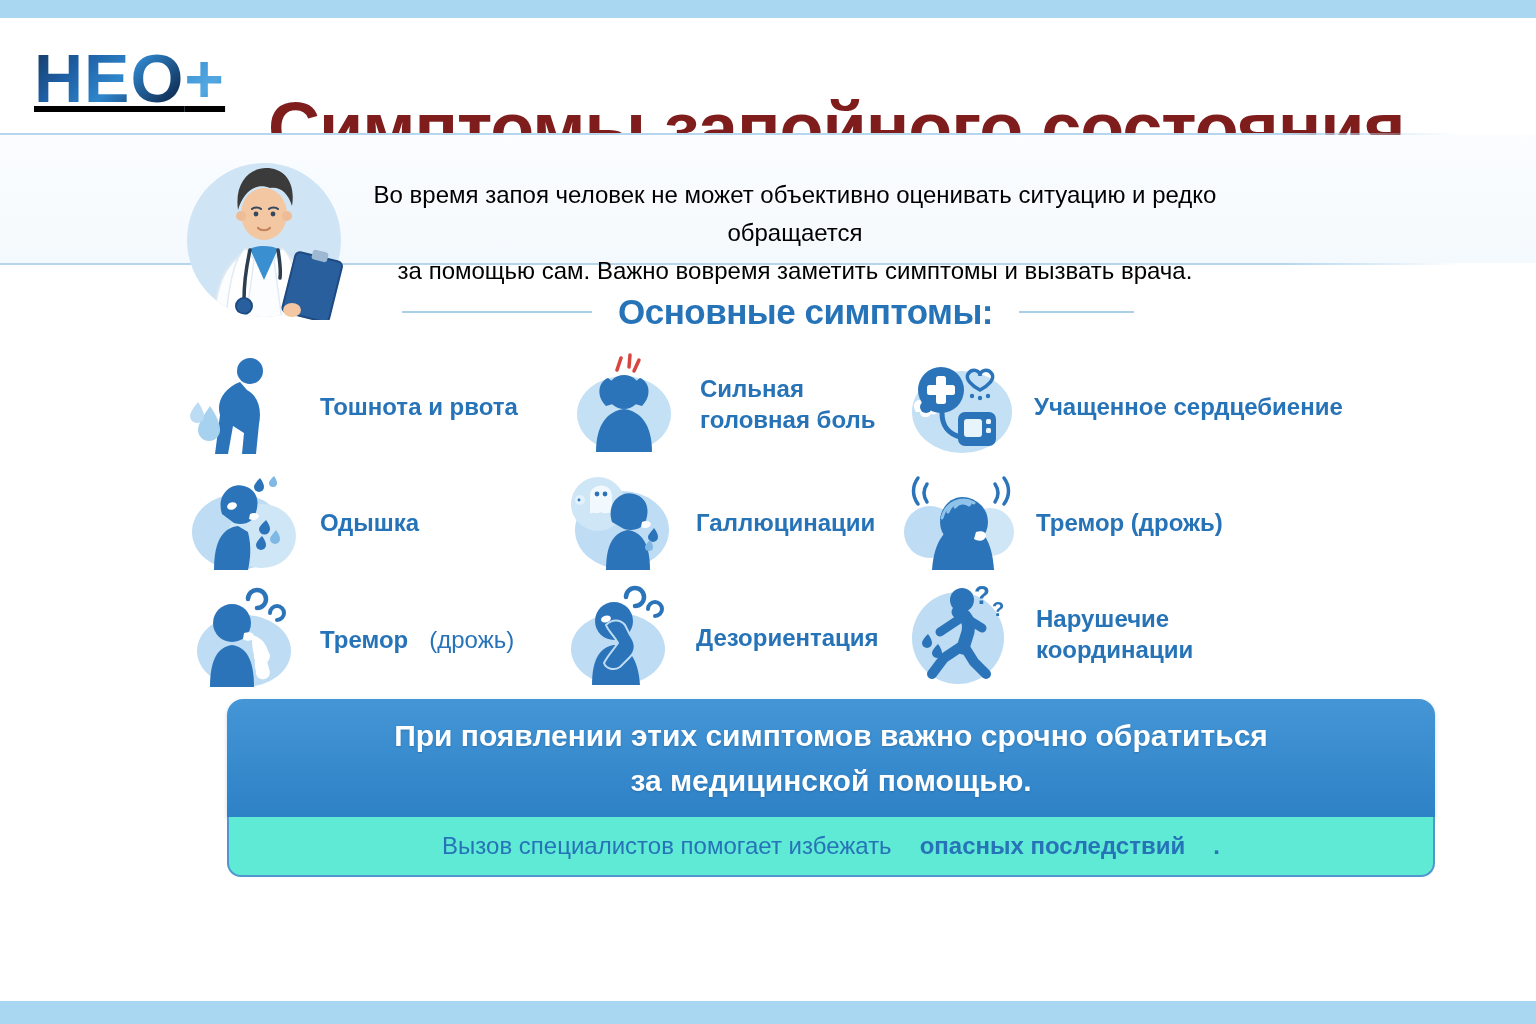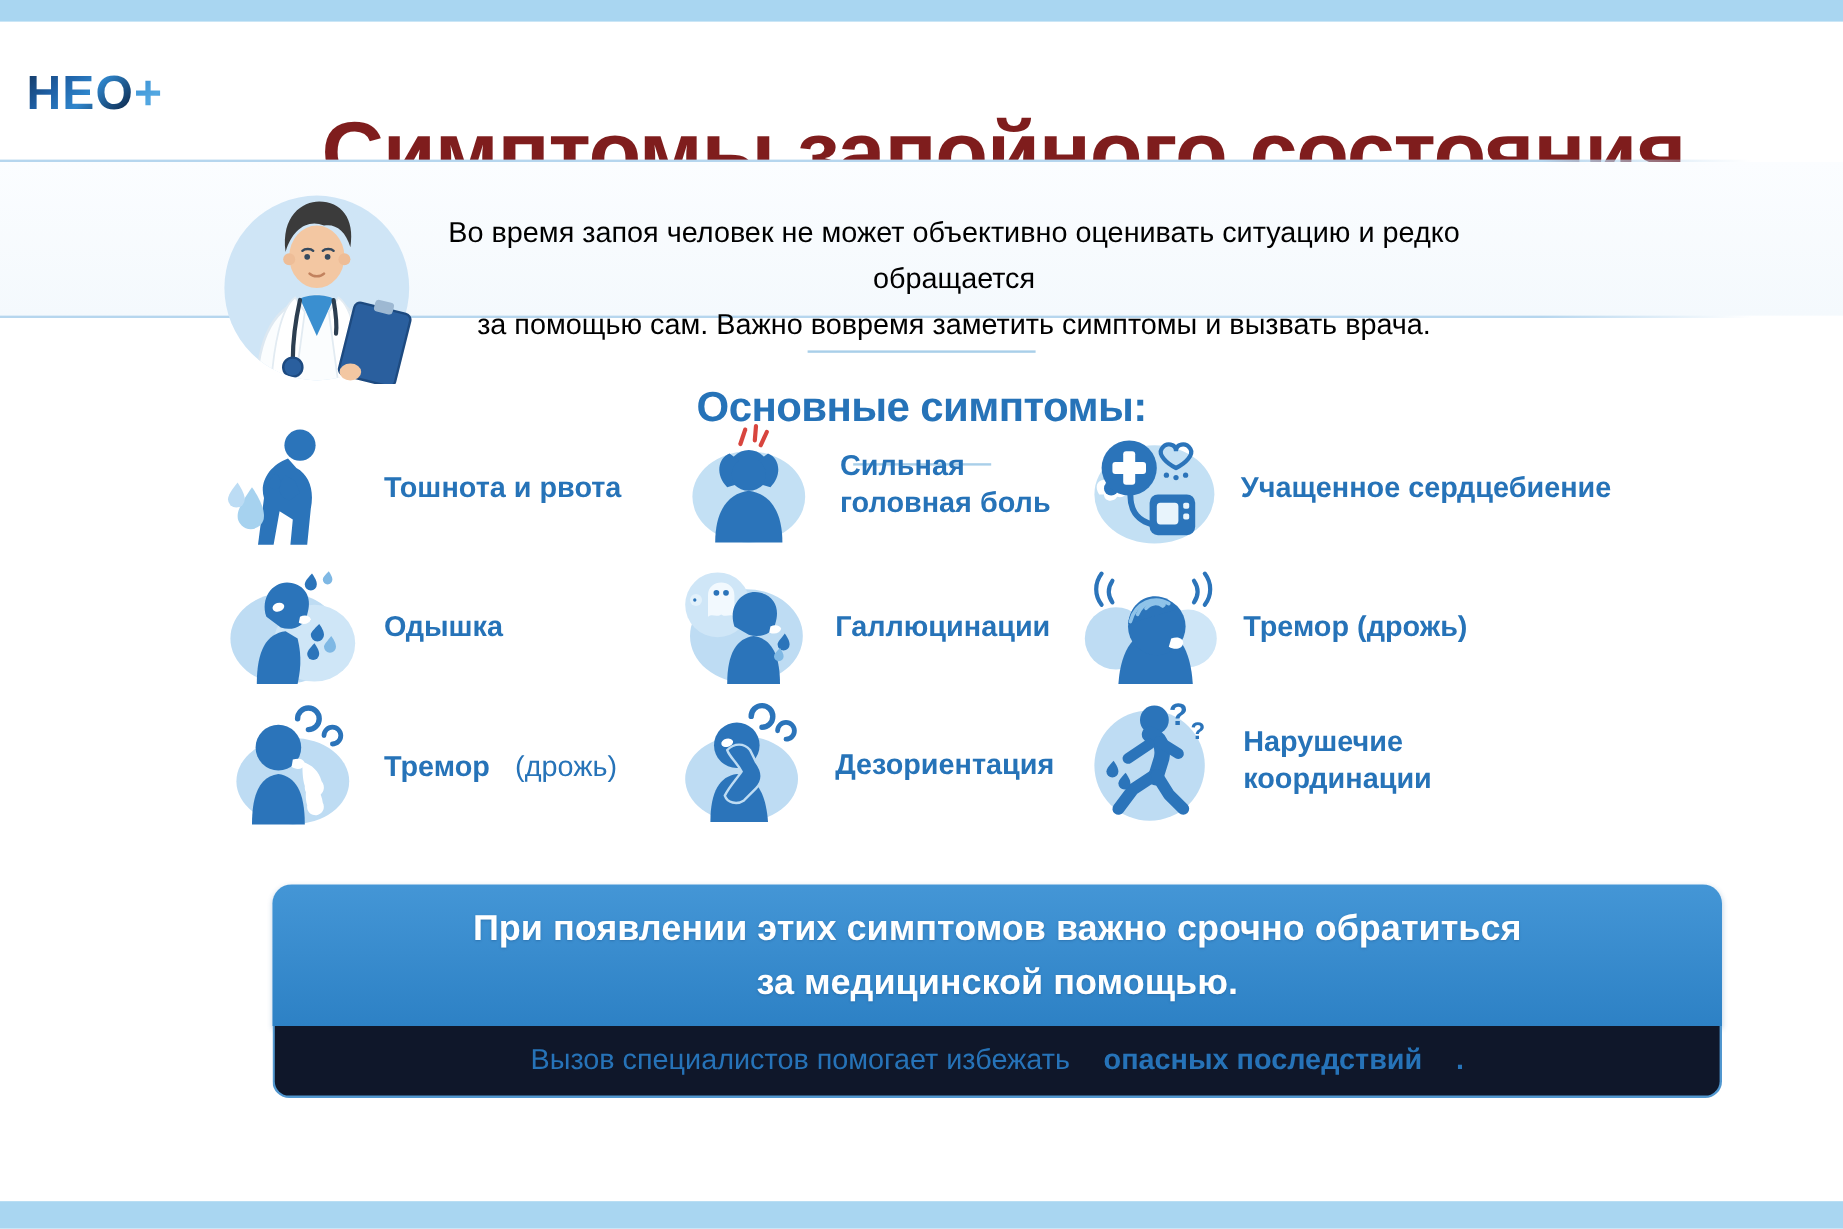--- a/index.html
+++ b/index.html
@@ -3,22 +3,22 @@
 <meta charset="utf-8">
 <style>
   html,body{margin:0;padding:0;width:1536px;height:1024px;overflow:hidden;
     font-family:"Liberation Sans",sans-serif;background:#ffffff;}
   .stage{position:relative;width:1536px;height:1024px;background:#ffffff;}
 
   .strip{position:absolute;left:0;width:1536px;background:#a9d6f1;}
   .strip.top{top:0;height:18px;}
   .strip.bottom{top:1001px;height:23px;}
 
-  .logo{position:absolute;left:22px;top:48px;font-size:40px;font-weight:800;
-    letter-spacing:1px;line-height:60px;}
+  .logo{position:absolute;left:34px;top:48px;font-size:68px;font-weight:800;
+    letter-spacing:1px;line-height:60px;text-decoration:underline;}
   .logo .word{background:linear-gradient(135deg,#14345c 0%,#1e5fa4 30%,#2f86cc 55%,#12365f 85%);
     -webkit-background-clip:text;background-clip:text;color:transparent;}
   .logo .plus{background:linear-gradient(135deg,#2f86cc,#53a8e2 60%,#2a79bd);
     -webkit-background-clip:text;background-clip:text;color:transparent;}
 
   .title{position:absolute;left:268px;top:50px;width:1240px;font-size:72px;font-weight:700;
     color:#7f1d1d;letter-spacing:-1px;line-height:60px;white-space:nowrap;}
 
   .hline{position:absolute;height:2px;left:0;width:1460px;
     background:linear-gradient(to right,#b6d6ee 0%,#b6d6ee 88%,rgba(182,214,238,0) 100%);}
@@ -26,42 +26,42 @@
   .hline.l2{top:263px;}
   .intro-band{position:absolute;left:0;top:135px;width:1536px;height:128px;
     background:linear-gradient(180deg,#fbfdff,#f4f9fd);}
 
   .doctor{position:absolute;left:180px;top:140px;width:172px;height:180px;}
 
   .intro{position:absolute;left:310px;top:152px;width:970px;text-align:center;
     font-size:24px;line-height:38px;font-weight:500;color:#000000;white-space:pre-line;}
 
   .section-head{position:absolute;left:0;top:292px;width:1536px;display:flex;
-    align-items:center;justify-content:center;gap:26px;flex-direction:column;}
+    align-items:center;justify-content:center;gap:26px;}
   .section-head .line{height:2px;background:#a9cfe9;}
   .section-head .line.left{width:190px;}
   .section-head .line.right{width:115px;}
   .section-head .txt{font-size:35px;font-weight:700;color:#2673b8;letter-spacing:-0.5px;}
 
   .sym{position:absolute;display:flex;align-items:center;gap:16px;height:112px;}
   .sym .icon{width:118px;height:104px;flex:0 0 auto;}
   .sym .label{font-size:24px;font-weight:700;color:#2673b8;white-space:pre-line;line-height:31px;}
   .sym .label .light{font-weight:500;margin-left:21px;}
   .s0{left:186px;top:350px;} .s1{left:566px;top:348px;} .s2{left:902px;top:350px;gap:14px;}
   .s3{left:186px;top:466px;} .s4{left:562px;top:466px;} .s5{left:902px;top:466px;}
   .s6{left:186px;top:583px;} .s7{left:562px;top:581px;} .s8{left:902px;top:578px;}
 
-  .callout{position:absolute;left:183px;top:737px;width:1208px;padding-left:44px;}
+  .callout{position:absolute;left:183px;top:699px;width:1208px;padding-left:44px;}
   .callout-main{height:118px;border-radius:16px 16px 0 0;
     background:linear-gradient(180deg,#4496d6,#2d81c5);
     display:flex;align-items:center;justify-content:center;
     box-shadow:0 2px 4px rgba(40,100,160,0.25);}
   .callout-main .heading{color:#ffffff;font-size:30px;font-weight:700;text-align:center;
     white-space:pre-line;line-height:45px;text-shadow:0 1px 2px rgba(20,70,120,0.35);}
-  .callout-note{height:58px;background:#0f172a;border:2px solid #5197cf;border-top:none;
+  .callout-note{height:58px;background:#5eead4;border:2px solid #5197cf;border-top:none;
     border-radius:0 0 14px 14px;display:flex;align-items:center;justify-content:center;
     font-size:24px;color:#2673b8;}
   .callout-note .pre{font-weight:500;}
   .callout-note .b{font-weight:700;margin-left:28px;}
 </style>
 </head>
 <body>
 
 <div class="stage">
 

